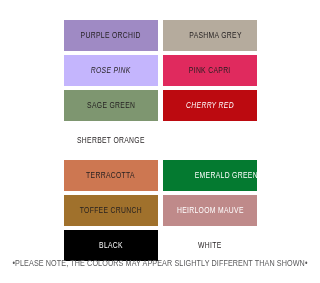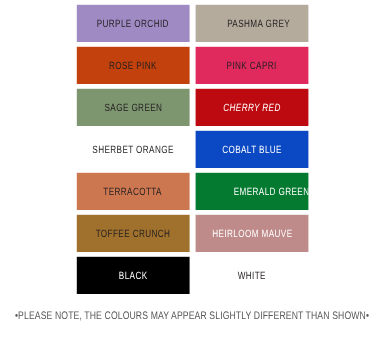--- a/index.html
+++ b/index.html
@@ -17,21 +17,21 @@
   #chart {
     position: relative;
     width: 320px;
     height: 283px;
     background: #ffffff;
     box-sizing: border-box;
   }
   .swatch-grid {
     position: absolute;
     left: 64px;
-    top: 4px;
+    top: 20px;
     width: 193px;
     display: flex;
     flex-direction: column;
     gap: 4px;
   }
   .swatch-row {
     display: flex;
     gap: 5px;
   }
   .swatch {
@@ -83,43 +83,40 @@
     <div class="swatch-row">
       <div class="swatch" style="background: rgb(159, 138, 196);">
         <span class="swatch-label" style="color: rgb(35, 31, 32);">PURPLE ORCHID</span>
       </div>
       <div class="swatch" style="background: rgb(181, 171, 157); padding-left: 12px;">
         <span class="swatch-label" style="color: rgb(35, 31, 32);">PASHMA GREY</span>
       </div>
     </div>
 
     <div class="swatch-row">
-      <div class="swatch" style="background: #c2410c;">
+      <div class="swatch" style="background: #c4b5fd; font-style: italic;">
         <span class="swatch-label" style="color: rgb(35, 31, 32);">ROSE PINK</span>
       </div>
       <div class="swatch" style="background: rgb(224, 42, 94);">
         <span class="swatch-label" style="color: rgb(35, 31, 32);">PINK CAPRI</span>
       </div>
     </div>
 
     <div class="swatch-row">
       <div class="swatch" style="background: rgb(126, 150, 112);">
         <span class="swatch-label" style="color: rgb(35, 31, 32);">SAGE GREEN</span>
       </div>
       <div class="swatch" style="background: rgb(188, 10, 16); font-style: italic;">
         <span class="swatch-label" style="color: rgb(255, 255, 255);">CHERRY RED</span>
       </div>
     </div>
 
     <div class="swatch-row">
       <div class="swatch">
         <span class="swatch-label" style="color: rgb(35, 31, 32);">SHERBET ORANGE</span>
-      </div>
-      <div class="swatch" style="background: rgb(11, 73, 196);">
-        <span class="swatch-label" style="color: rgb(255, 255, 255);">COBALT BLUE</span>
       </div>
     </div>
 
     <div class="swatch-row">
       <div class="swatch" style="background: rgb(205, 119, 81);">
         <span class="swatch-label" style="color: rgb(35, 31, 32);">TERRACOTTA</span>
       </div>
       <div class="swatch" style="background: rgb(4, 122, 48); padding-left: 32px;">
         <span class="swatch-label" style="color: rgb(255, 255, 255);">EMERALD GREEN</span>
       </div>

